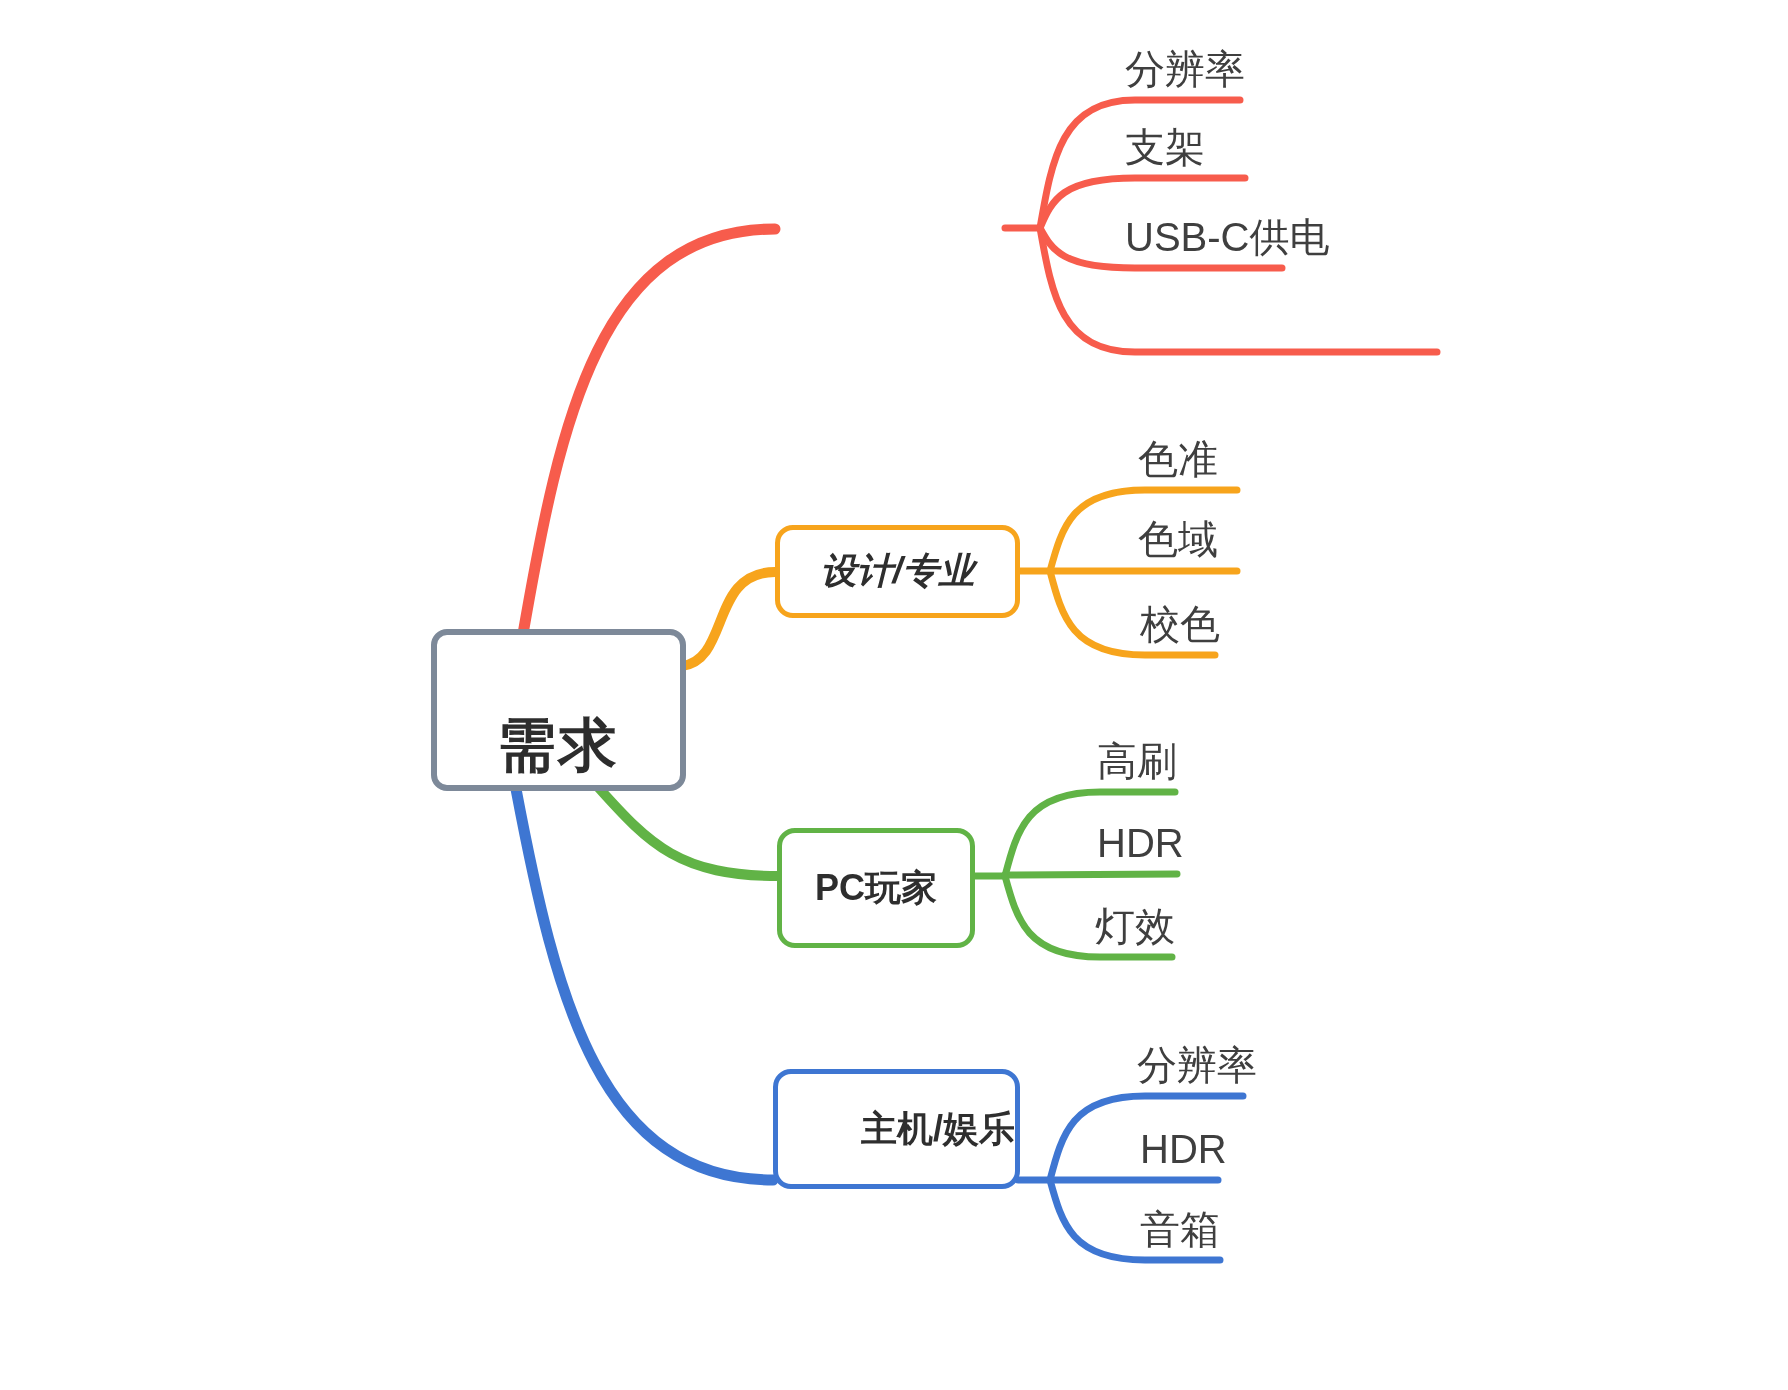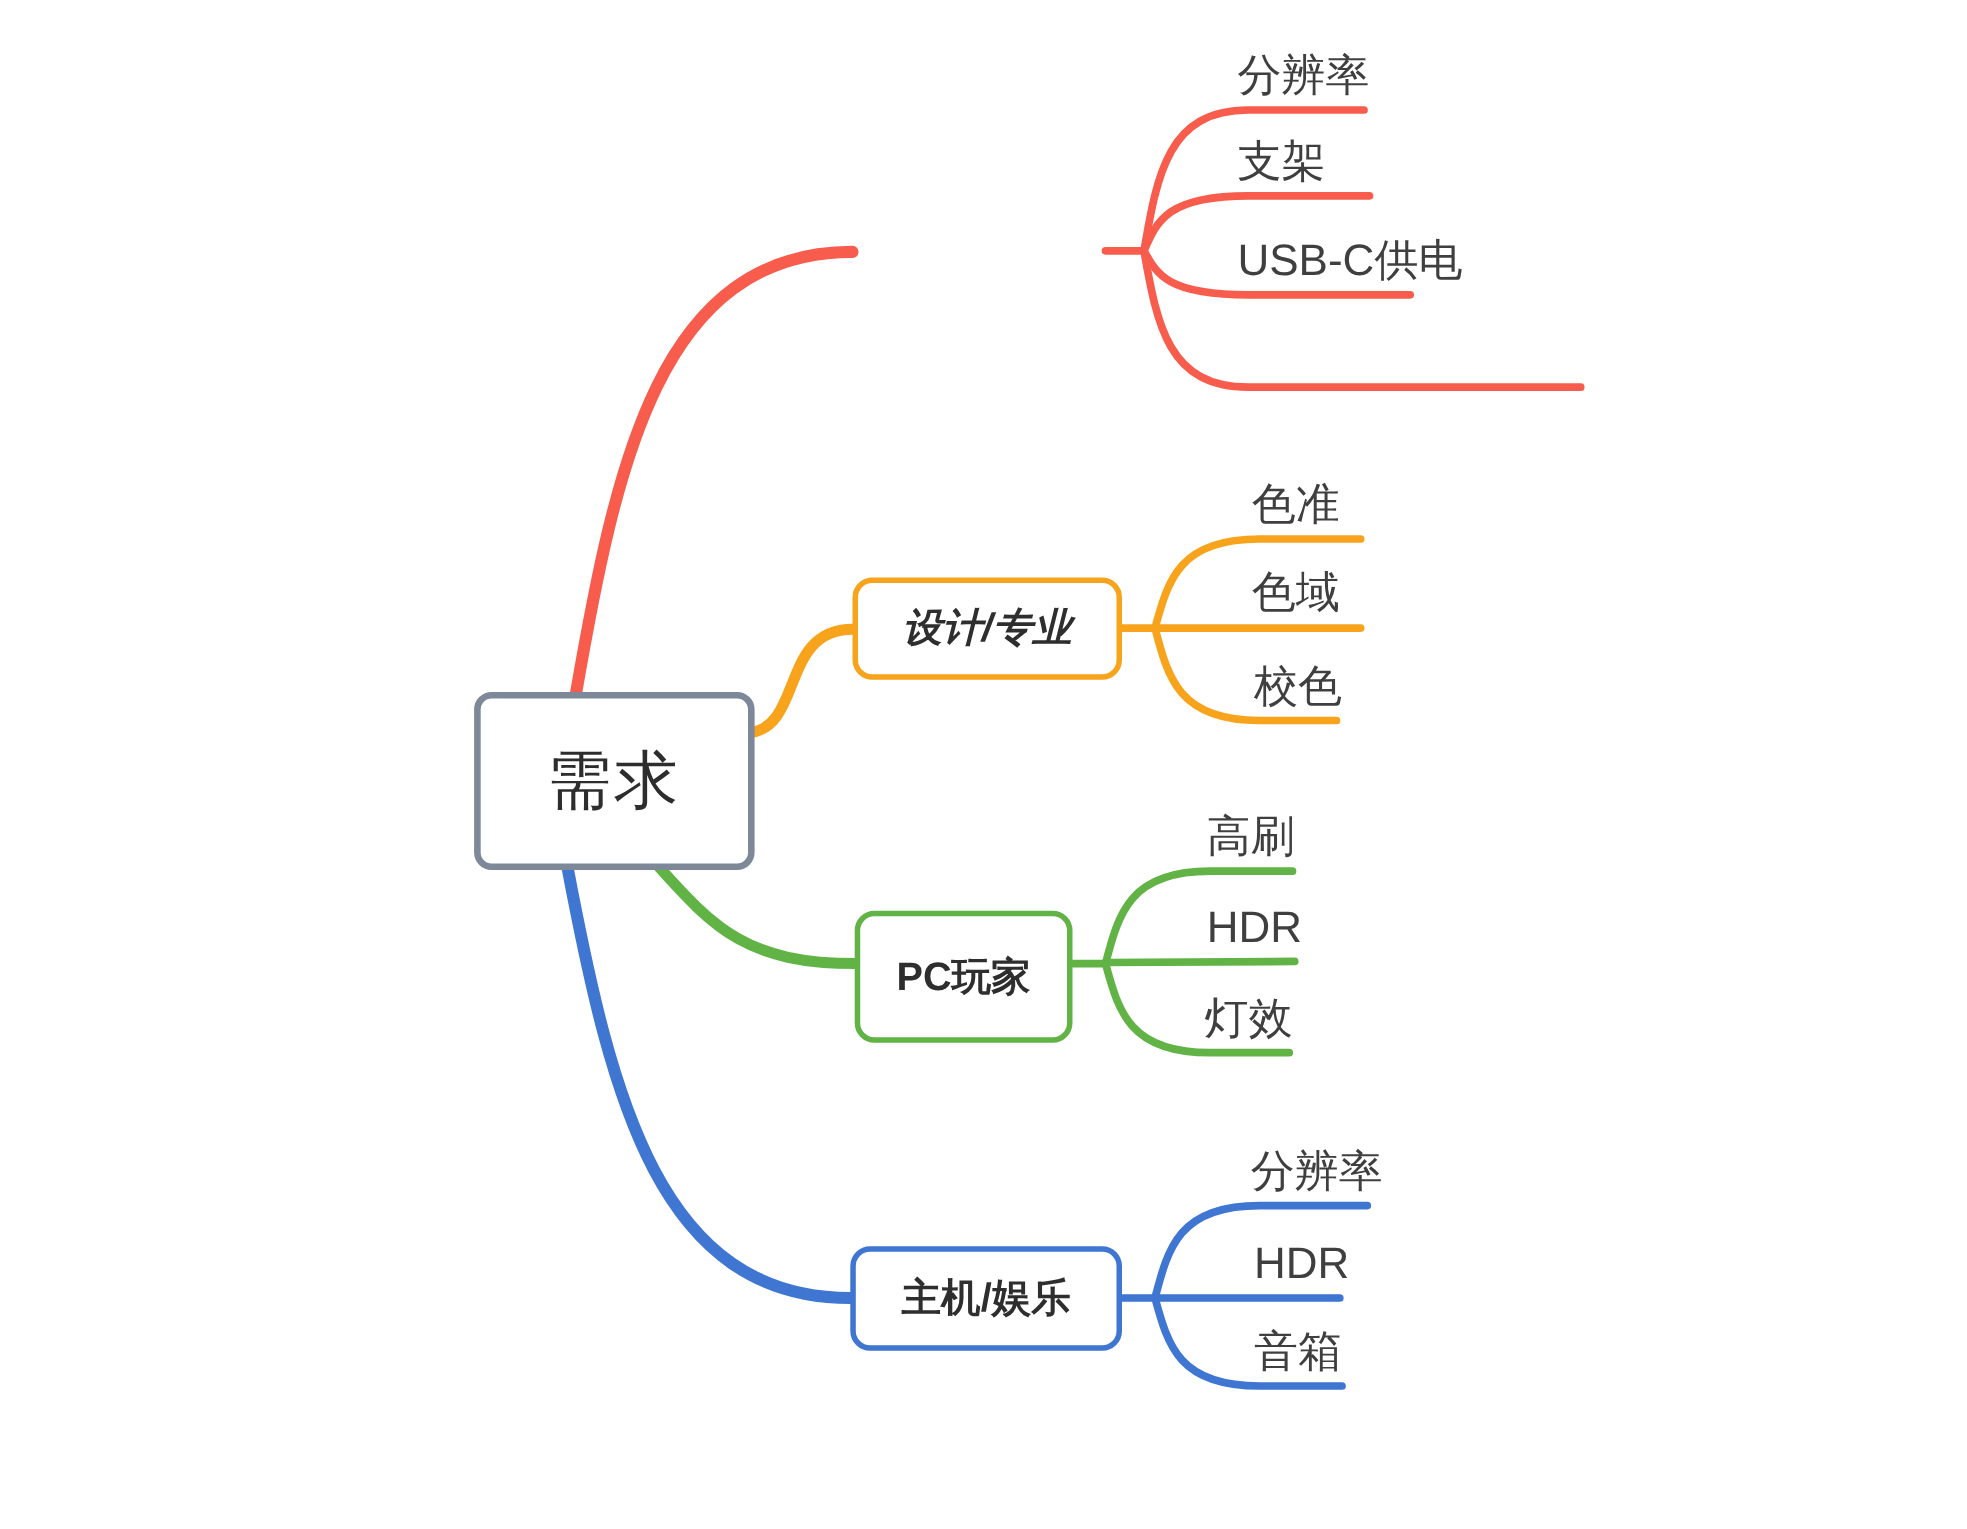--- a/index.html
+++ b/index.html
@@ -27,23 +27,24 @@
     align-items: center;
     justify-content: center;
     background: #ffffff;
     box-sizing: border-box;
     white-space: nowrap;
   }
   .root-node {
     border: 6px solid var(--color-rootBorder);
     border-radius: 16px;
     font-size: 58px;
-    font-weight: normal;
+    font-weight: bold;
     color: #2d2d2d;
     letter-spacing: 3px;
+    align-items: flex-end;
   }
   .branch-node {
     border: 5px solid;
     border-radius: 18px;
     font-size: 36px;
     font-weight: bold;
     color: #2e2e2e;
   }
   .c-office  { border-color: var(--color-office); }
   .c-design  { border-color: var(--color-design); font-style: italic; }
@@ -99,21 +100,21 @@
 
 
   <div class="node branch-node c-design" style="left:775px; top:525px; width:245px; height:93px;">
     <span>设计/专业</span>
   </div>
 
   <div class="node branch-node c-pc" style="left:777px; top:828px; width:198px; height:120px;">
     <span>PC玩家</span>
   </div>
 
-  <div class="node branch-node c-console" style="left:773px; top:1133px; width:247px; height:95px;">
+  <div class="node branch-node c-console" style="left:773px; top:1069px; width:247px; height:120px;justify-content:flex-end;">
     <span>主机/娱乐</span>
   </div>
 
   <div class="leaf-label" style="left:1125px; top:50px;">分辨率</div>
   <div class="leaf-label" style="left:1125px; top:128px;">支架</div>
   <div class="leaf-label" style="left:1125px; top:218px;">USB-C供电</div>
 
   <div class="leaf-label" style="left:1138px; top:440px;">色准</div>
   <div class="leaf-label" style="left:1138px; top:520px;">色域</div>
   <div class="leaf-label" style="left:1140px; top:605px;">校色</div>

